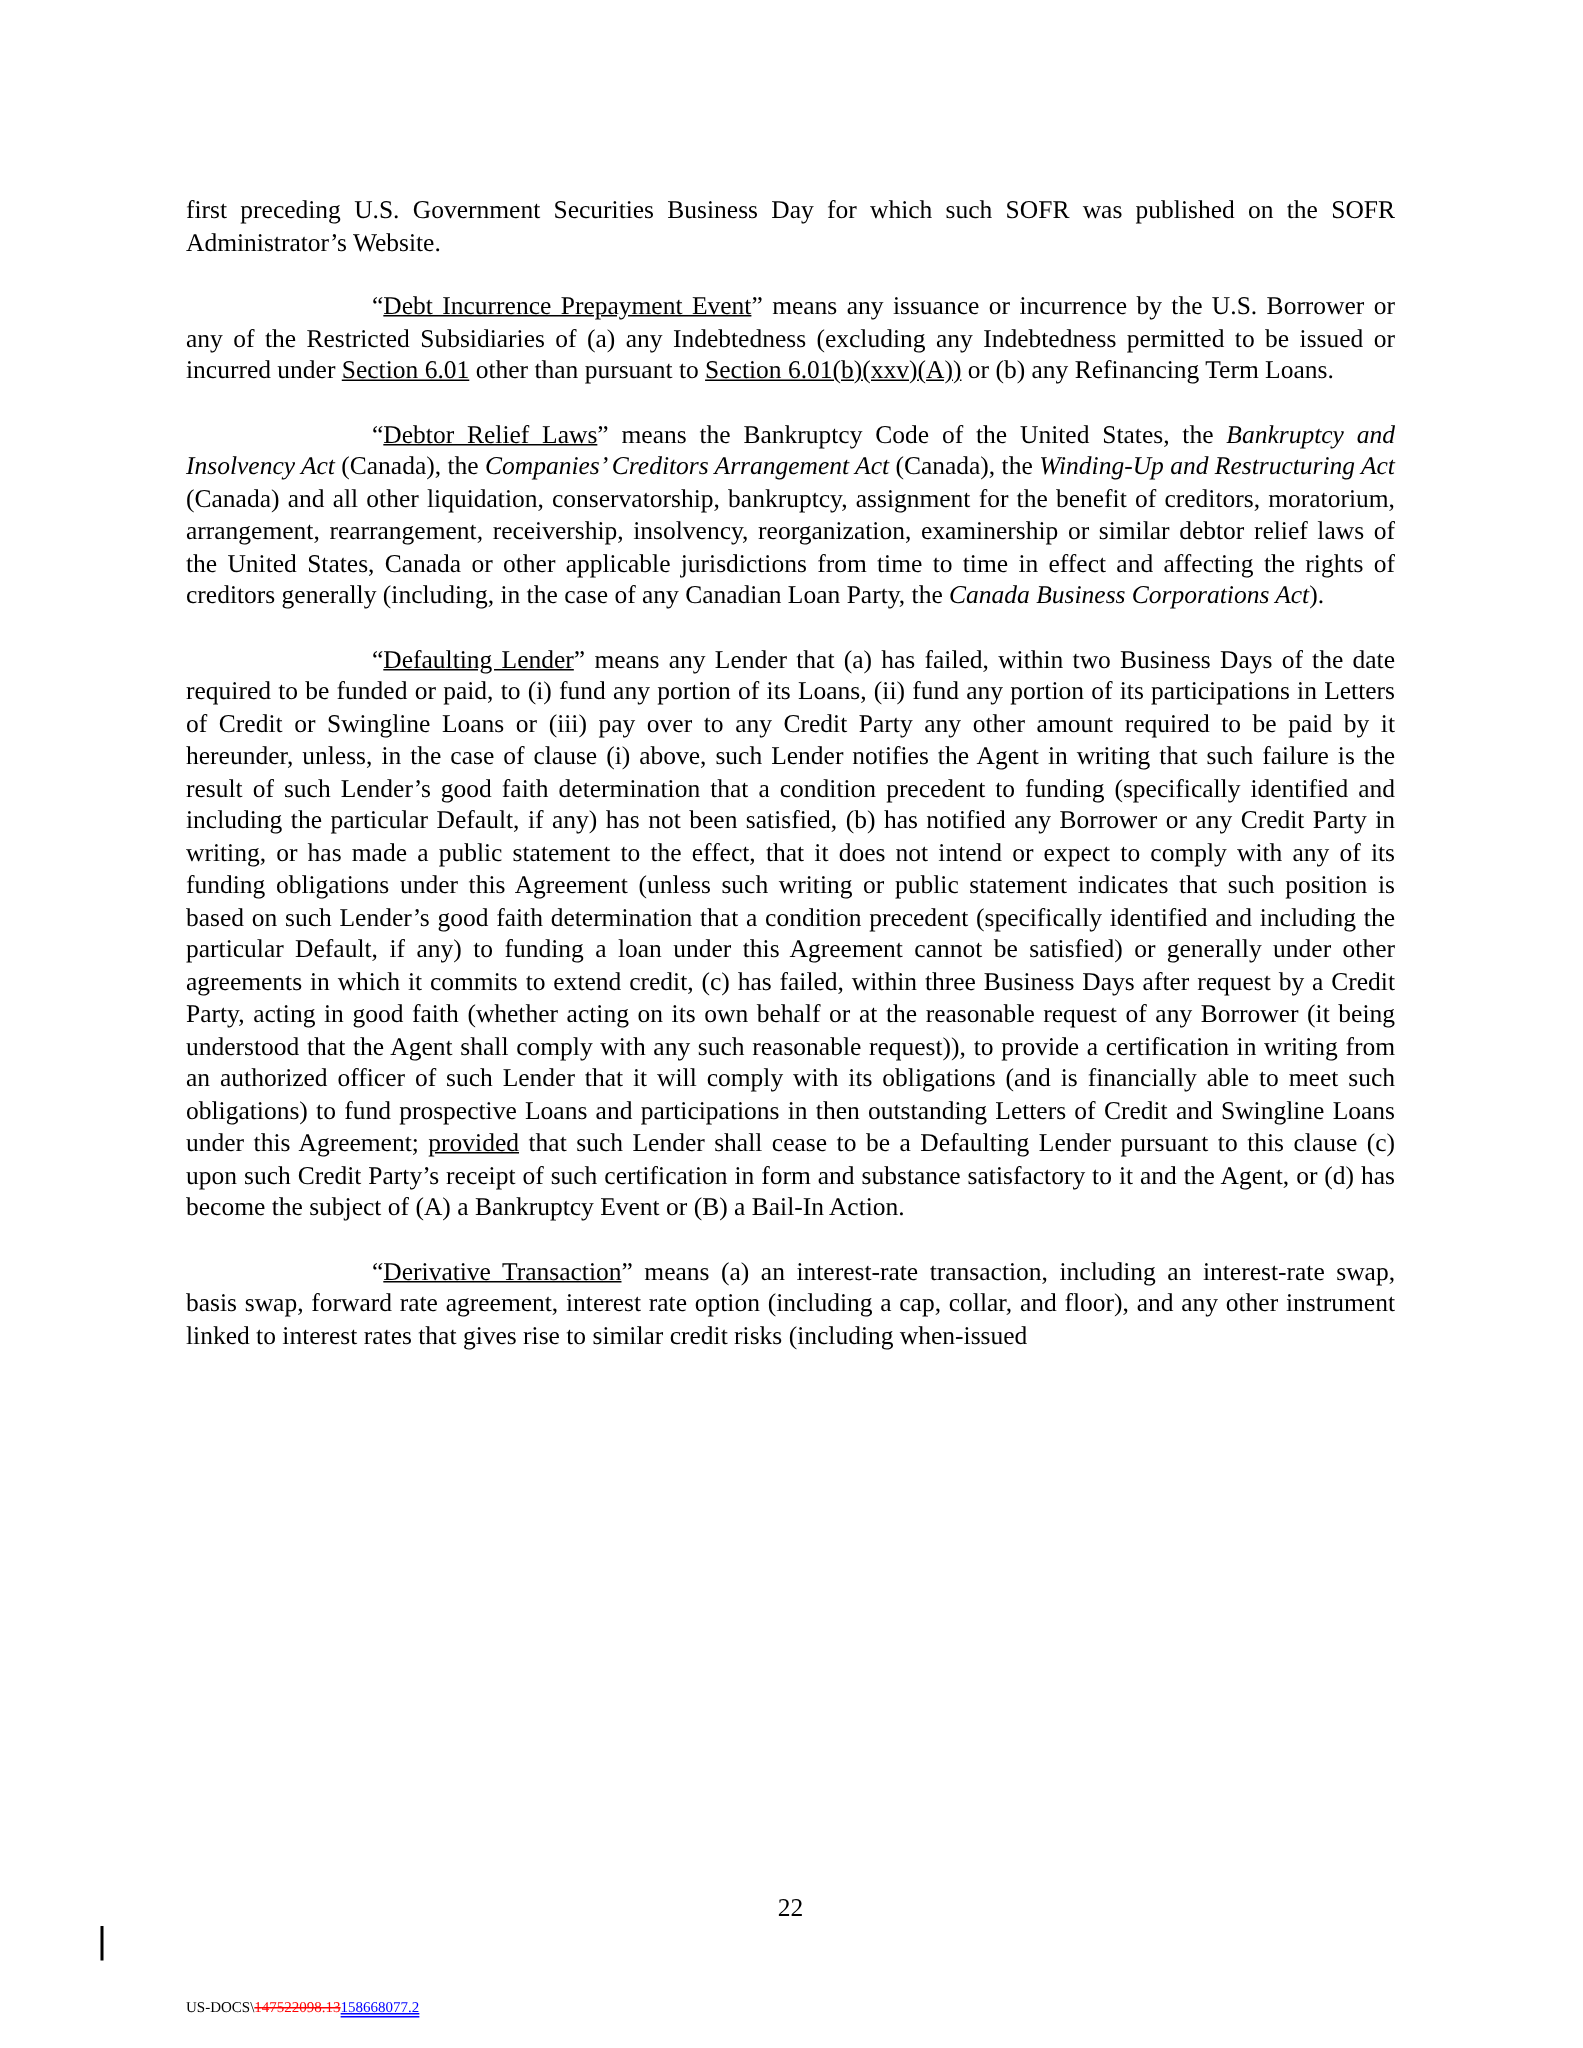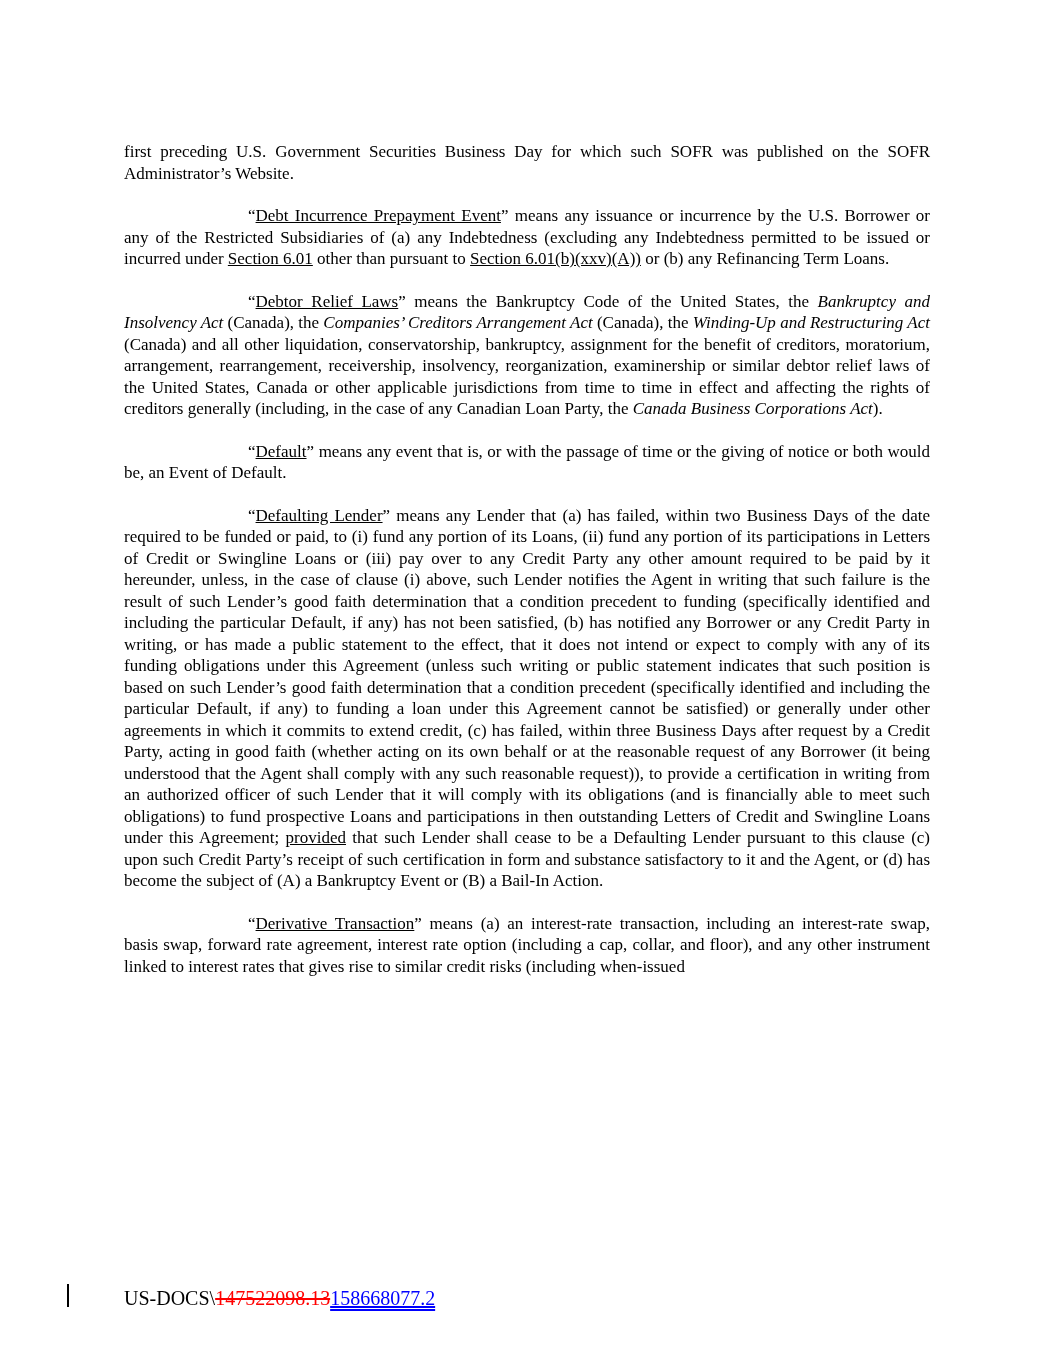--- a/index.html
+++ b/index.html
@@ -12,21 +12,21 @@
     width: 1055px;
     height: 1365px;
     background: #ffffff;
     font-family: "Liberation Serif", serif;
     color: #000000;
     overflow: hidden;
   }
   .content {
     position: absolute;
     left: 124px;
-    top: 141px;
+    top: 129px;
     width: 806px;
   }
   .para {
     margin: 0 0 21px 0;
     font-size: 17px;
     line-height: 21.5px;
     text-align: justify;
   }
   .para.indent { text-indent: 124px; }
   .run.u { text-decoration: underline; }
@@ -35,22 +35,22 @@
     position: absolute;
     left: 124px;
     width: 806px;
     top: 1262px;
     text-align: center;
     font-size: 17px;
   }
   .footer {
     position: absolute;
     left: 124px;
-    top: 1287px;
-    font-size: 20px;
+    top: 1333px;
+    font-size: 10px;
     white-space: nowrap;
   }
   .footer .f-del { text-decoration: line-through; }
   .footer .f-ins { text-decoration: underline; text-decoration-style: double; }
   .change-bar {
     position: absolute;
     left: 67px;
     top: 1284px;
     width: 2px;
     height: 23px;
@@ -58,19 +58,19 @@
   }
 </style>
 </head>
 <body>
 
 <div class="page">
   <div class="content">
       <p class="para"><span class="run">first preceding U.S. Government Securities Business Day for which such SOFR was published on the SOFR Administrator’s Website.</span></p>
       <p class="para indent"><span class="run">“</span><span class="run u">Debt Incurrence Prepayment Event</span><span class="run">” means any issuance or incurrence by the U.S. Borrower or any of the Restricted Subsidiaries of (a) any Indebtedness (excluding any Indebtedness permitted to be issued or incurred under </span><span class="run u">Section 6.01</span><span class="run"> other than pursuant to </span><span class="run u">Section 6.01(b)(xxv)(A))</span><span class="run"> or (b) any Refinancing Term Loans.</span></p>
       <p class="para indent"><span class="run">“</span><span class="run u">Debtor Relief Laws</span><span class="run">” means the Bankruptcy Code of the United States, the </span><span class="run i">Bankruptcy and Insolvency Act</span><span class="run"> (Canada), the </span><span class="run i">Companies’ Creditors Arrangement Act</span><span class="run"> (Canada), the </span><span class="run i">Winding-Up and Restructuring Act</span><span class="run"> (Canada) and all other liquidation, conservatorship, bankruptcy, assignment for the benefit of creditors, moratorium, arrangement, rearrangement, receivership, insolvency, reorganization, examinership or similar debtor relief laws of the United States, Canada or other applicable jurisdictions from time to time in effect and affecting the rights of creditors generally (including, in the case of any Canadian Loan Party, the </span><span class="run i">Canada Business Corporations Act</span><span class="run">).</span></p>
-      <p class="para indent"><span class="run">“</span><span class="run u">Default</span><span class="run">” means any event that is, or with the passage of time or the giving of notice or both would be, an Event of Default.</span></p>
       <p class="para indent"><span class="run">“</span><span class="run u">Defaulting Lender</span><span class="run">” means any Lender that (a) has failed, within two Business Days of the date required to be funded or paid, to (i) fund any portion of its Loans, (ii) fund any portion of its participations in Letters of Credit or Swingline Loans or (iii) pay over to any Credit Party any other amount required to be paid by it hereunder, unless, in the case of clause (i) above, such Lender notifies the Agent in writing that such failure is the result of such Lender’s good faith determination that a condition precedent to funding (specifically identified and including the particular Default, if any) has not been satisfied, (b) has notified any Borrower or any Credit Party in writing, or has made a public statement to the effect, that it does not intend or expect to comply with any of its funding obligations under this Agreement (unless such writing or public statement indicates that such position is based on such Lender’s good faith determination that a condition precedent (specifically identified and including the particular Default, if any) to funding a loan under this Agreement cannot be satisfied) or generally under other agreements in which it commits to extend credit, (c) has failed, within three Business Days after request by a Credit Party, acting in good faith (whether acting on its own behalf or at the reasonable request of any Borrower (it being understood that the Agent shall comply with any such reasonable request)), to provide a certification in writing from an authorized officer of such Lender that it will comply with its obligations (and is financially able to meet such obligations) to fund prospective Loans and participations in then outstanding Letters of Credit and Swingline Loans under this Agreement; </span><span class="run u">provided</span><span class="run"> that such Lender shall cease to be a Defaulting Lender pursuant to this clause (c) upon such Credit Party’s receipt of such certification in form and substance satisfactory to it and the Agent, or (d) has become the subject of (A) a Bankruptcy Event or (B) a Bail-In Action.</span></p>
       <p class="para indent"><span class="run">“</span><span class="run u">Derivative Transaction</span><span class="run">” means (a) an interest-rate transaction, including an interest-rate swap, basis swap, forward rate agreement, interest rate option (including a cap, collar, and floor), and any other instrument linked to interest rates that gives rise to similar credit risks (including when-issued</span></p>
     </div>
   <div class="change-bar"></div>
+  <div class="page-number">22</div>
   <div class="footer"><span class="f-prefix">US-DOCS\</span><span class="f-del" style="color: rgb(255, 0, 0);">147522098.13</span><span class="f-ins" style="color: rgb(0, 0, 255);">158668077.2</span></div>
 </div>
 
 </body></html>

